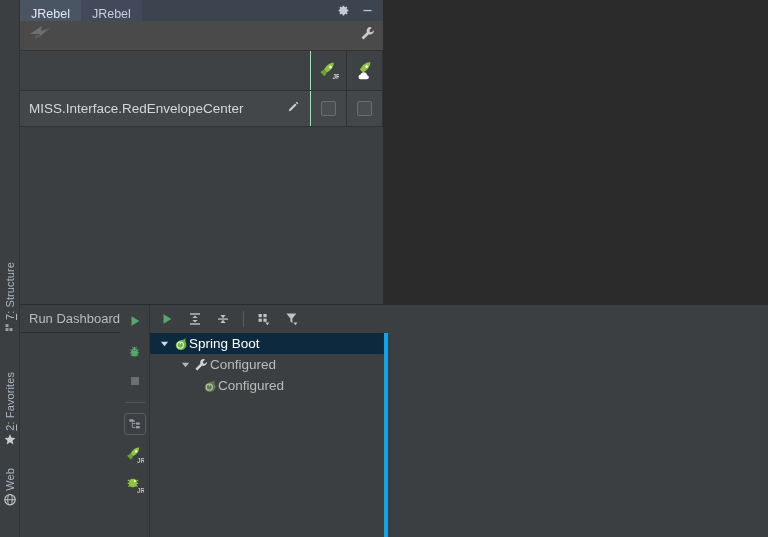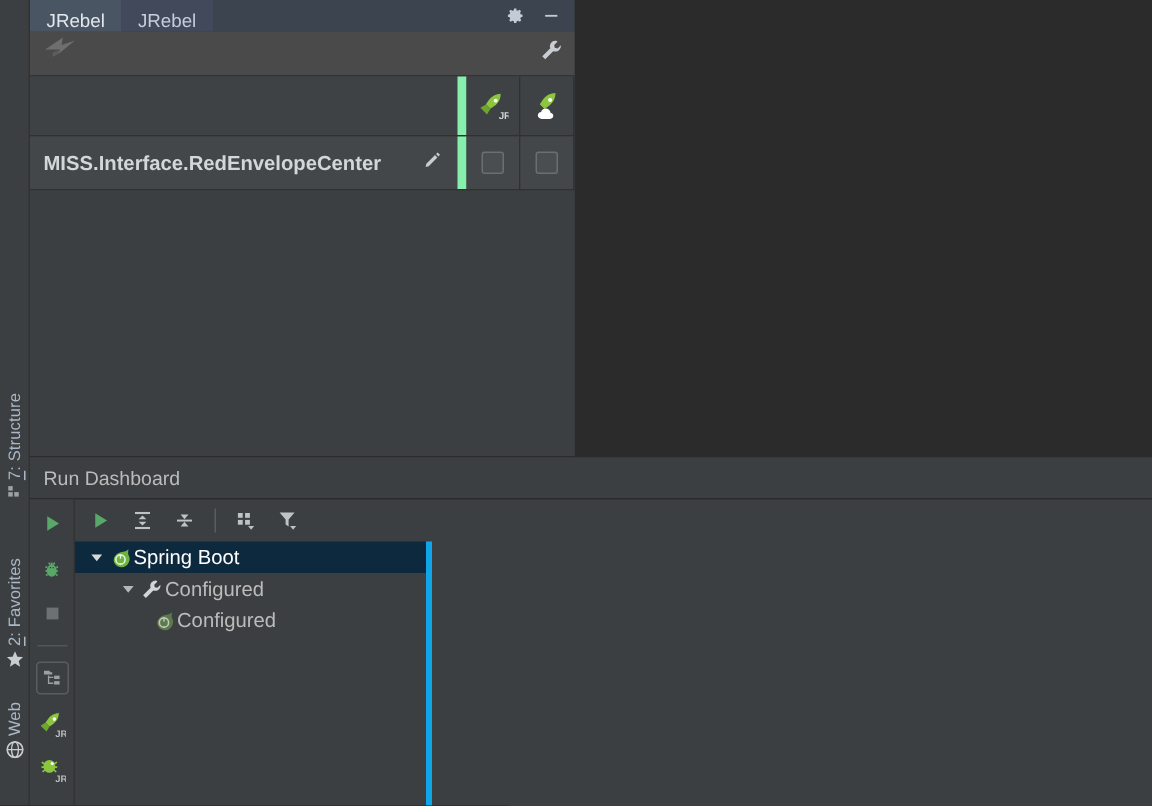--- a/index.html
+++ b/index.html
@@ -52,22 +52,22 @@
     justify-content: space-between; padding: 0 8px 0 9px; flex: none;
     border-bottom: 1px solid #343434;
   }
 
   .jr-table { flex: none; background: #3c3f41; }
   .jr-row { display: flex; border-bottom: 1px solid #2f3133; }
   .jr-header-row { height: 40px; }
   .jr-data-row { height: 36px; }
   .jr-cell-main {
     flex: 1; display: flex; align-items: center; justify-content: space-between;
-    padding: 0 10px 0 9px; border-right: 6px solid #86efac;
-    color: #d4d7da; font-size: 13.5px; background: #444749; font-weight: bold;
+    padding: 0 10px 0 9px; border-right: 1px solid #86efac;
+    color: #d4d7da; font-size: 13.5px; background: #444749;
   }
   .jr-header-row .jr-cell-main { background: #3f4244; }
   .jr-cell-icon {
     width: 36px; display: flex; align-items: center; justify-content: center;
     border-right: 1px solid #2f3133; background: #3f4244;
   }
   .jr-data-row .jr-cell-icon { background: #444749; }
   .jr-body { flex: 1; background: #3c3f41; }
 
   .cbox {
@@ -87,21 +87,21 @@
   }
   .hint {
     font-size: 16px; color: #8d8d8d; white-space: nowrap;
     display: flex; align-items: center; gap: 9px;
     padding-left: 283px;
   }
 
   
   .dash {
     position: absolute; left: 20px; top: 305px; width: 748px; height: 232px;
-    background: #3c3f41; display: flex; flex-direction: column;
+    background: #3c3f41; display: flex; 
   }
   .dash-title {
     height: 28px; display: flex; align-items: center; padding-left: 9px;
     color: #bbbbbb; font-size: 13px; background: #3c3f41;
     border-bottom: 1px solid #2b2b2b; flex: none;
   }
   .dash-body { flex: 1; display: flex; }
   .dash-vtoolbar {
     width: 30px; background: #3c3f41; display: flex; flex-direction: column;
     align-items: center; padding-top: 5px; gap: 8px;

